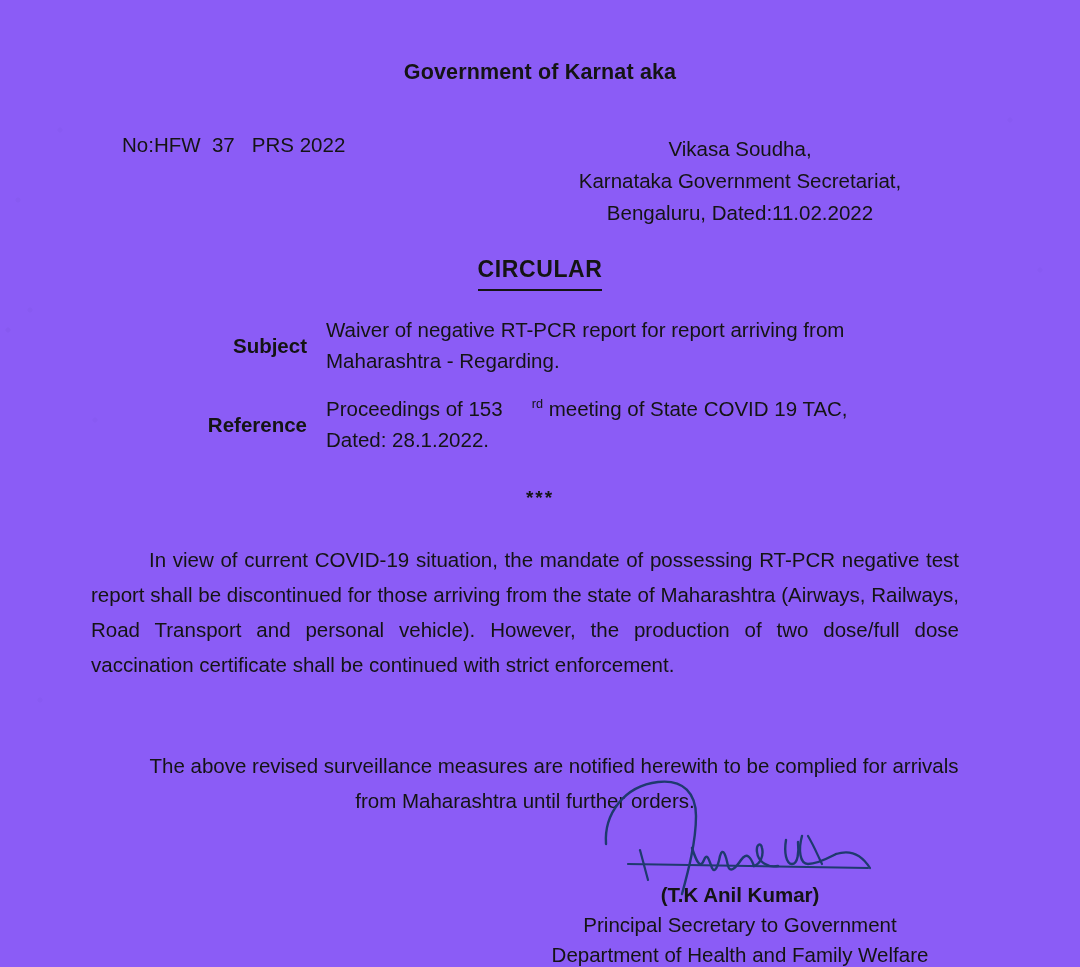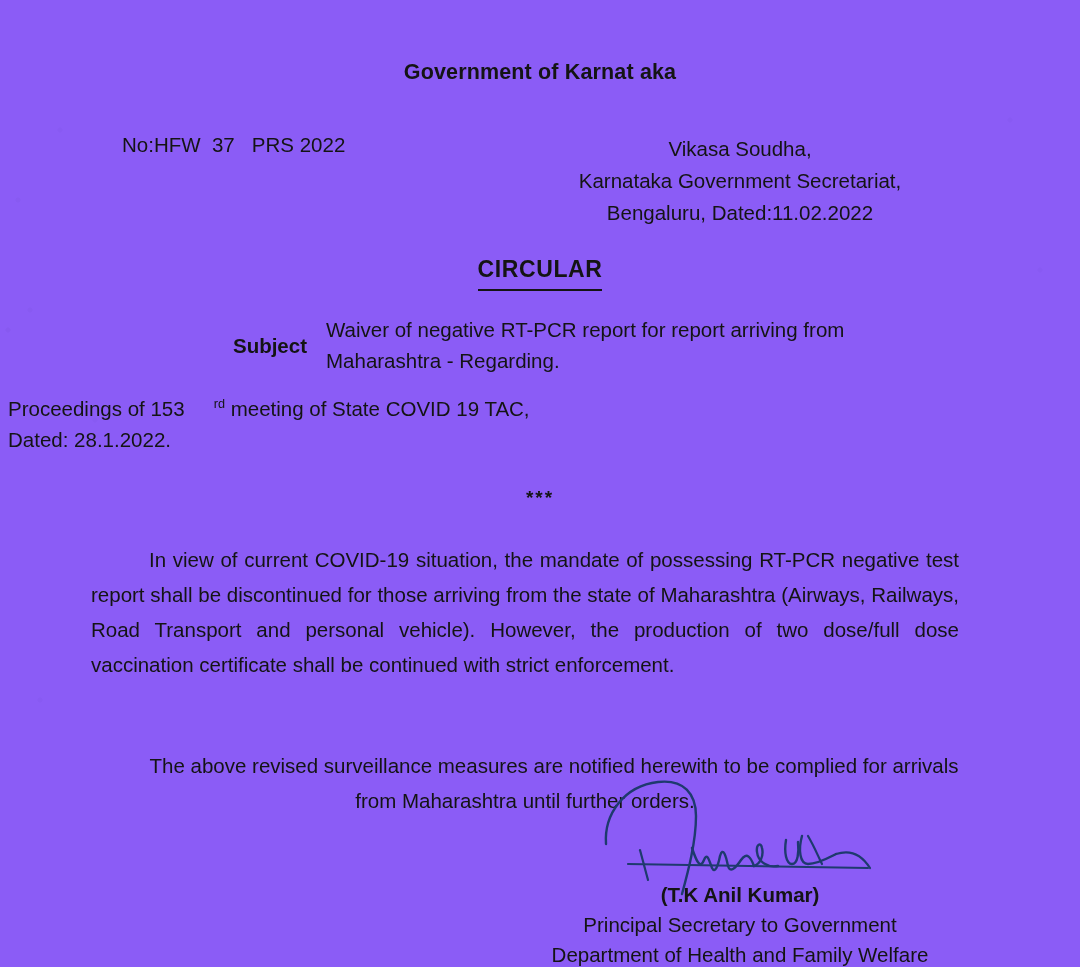--- a/index.html
+++ b/index.html
@@ -181,20 +181,21 @@
 
   <div class="subject-row">
     <div class="field-row">
       <div class="field-label">Subject</div>
       <div class="field-value">Waiver of negative RT-PCR report for report arriving from Maharashtra - Regarding.</div>
     </div>
   </div>
 
   <div class="reference-row">
     <div class="field-row">
+      <div class="field-label">Reference</div>
       <div class="field-value">
         <span>Proceedings of 153</span><sup>rd</sup><span> meeting of State COVID 19 TAC, Dated: 28.1.2022.</span>
       </div>
     </div>
   </div>
 
   <div class="separator">***</div>
 
   <div class="body-para p1">
     <span class="indent"></span><span>In view of current COVID-19 situation, the mandate of possessing RT-PCR negative test report shall be discontinued for those arriving from the state of Maharashtra (Airways, Railways, Road Transport and personal vehicle). However, the production of two dose/full dose vaccination certificate shall be continued with strict enforcement.</span>

